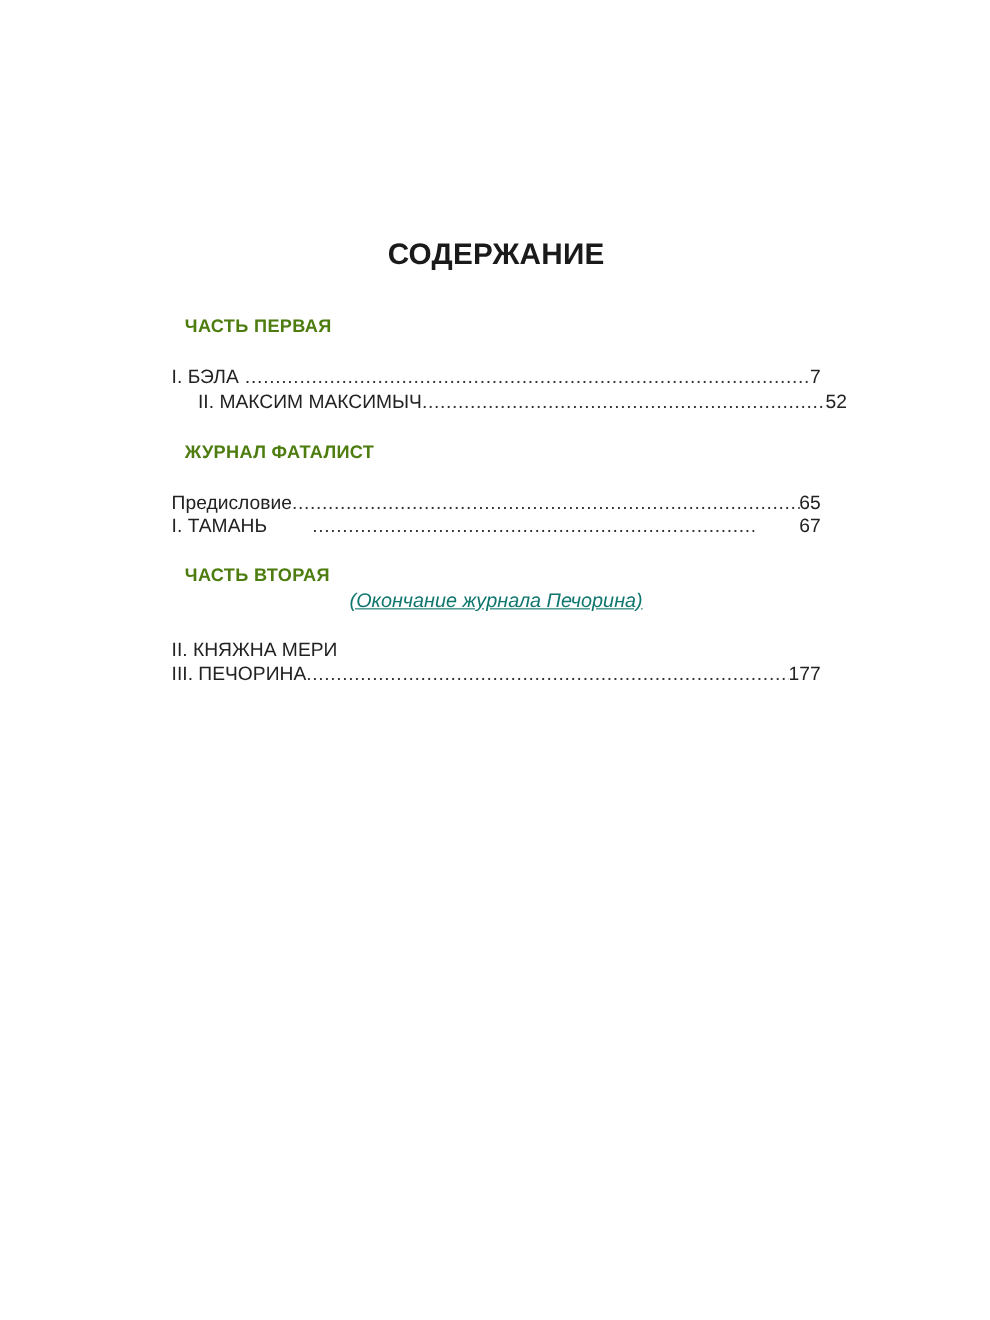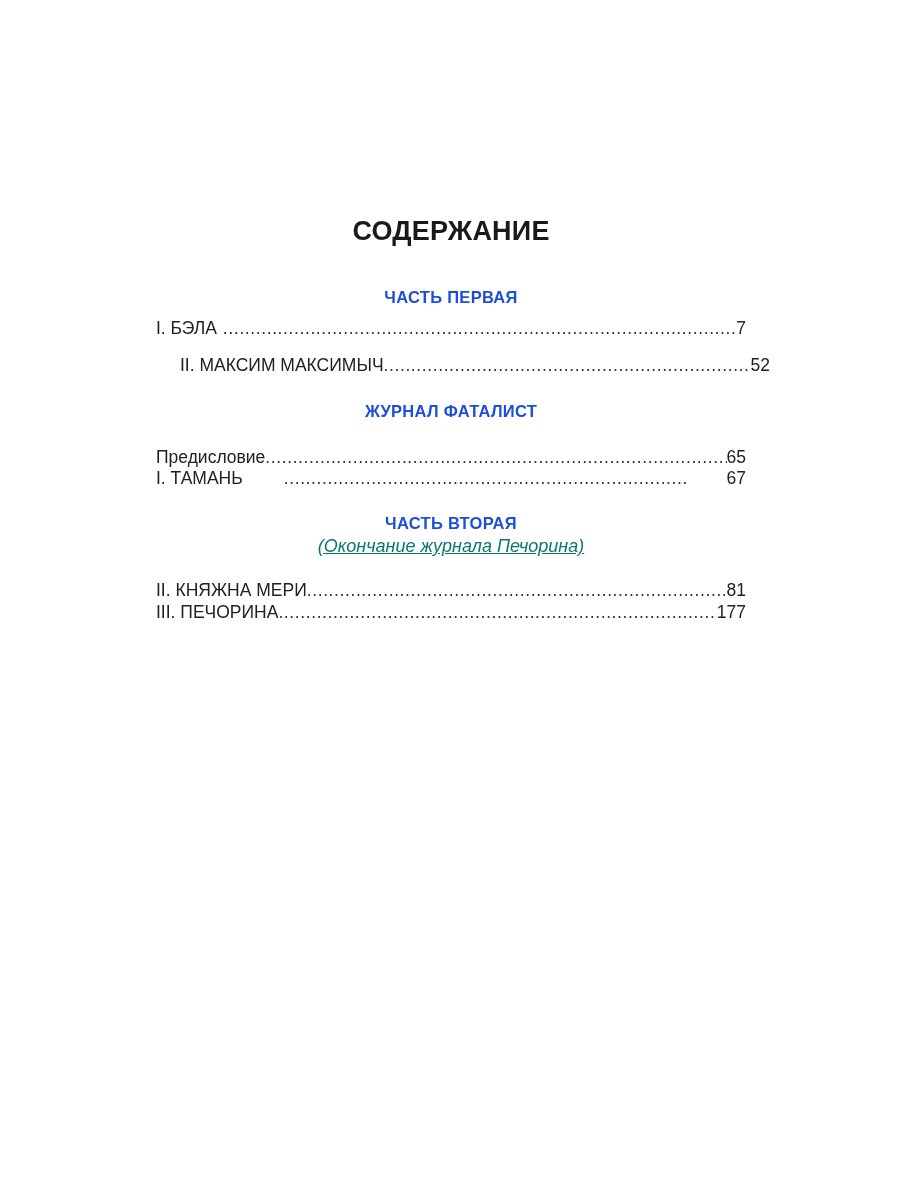--- a/index.html
+++ b/index.html
@@ -27,27 +27,26 @@
       width: 590px;
       top: 216px;
       text-align: center;
       font-weight: bold;
       font-size: 27px;
       letter-spacing: 0.2px;
       color: #1a1a1a;
     }
     .section-heading {
       position: absolute;
-      left: 0;
+      left: 12px;
       width: 590px;
-      text-align: center;
       font-weight: bold;
       font-size: 16.5px;
       letter-spacing: 0.3px;
-      color: #1d4ed8;
+      color: #4d7c0f;
     }
     .section-subheading {
       position: absolute;
       left: 0;
       width: 590px;
       text-align: center;
       font-style: italic;
       font-size: 18px;
       color: #0f766e;
       text-decoration: underline;
@@ -83,21 +82,21 @@
   </style>
 </head>
 <body>
 
 <div class="page">
 
   <div class="title">СОДЕРЖАНИЕ</div>
 
   <div class="section-heading" style="top:288px;">ЧАСТЬ ПЕРВАЯ</div>
 
-  <div class="toc-row" style="top:318px;">
+  <div class="toc-row" style="top:332px;">
     <span class="toc-label">I. БЭЛА …</span>
     <span class="toc-dots"></span>
     <span class="toc-page">7</span>
   </div>
   <div class="toc-row" style="top:355px;margin-left:24px;">
     <span class="toc-label">II. МАКСИМ МАКСИМЫЧ</span>
     <span class="toc-dots"></span>
     <span class="toc-page">52</span>
   </div>
 
@@ -110,21 +109,21 @@
   </div>
   <div class="toc-row" style="top:468px;gap:41px;">
     <span class="toc-label">I. ТАМАНЬ</span>
     <span class="toc-dots"></span>
     <span class="toc-page">67</span>
   </div>
 
   <div class="section-heading" style="top:514px;">ЧАСТЬ ВТОРАЯ</div>
   <div class="section-subheading" style="top:536px;">(Окончание журнала Печорина)</div>
 
-  <div class="toc-row" style="top:580px;">
+  <div class="toc-row" style="top:580px;flex-direction:column;">
     <span class="toc-label">II. КНЯЖНА МЕРИ</span>
     <span class="toc-dots"></span>
     <span class="toc-page">81</span>
   </div>
   <div class="toc-row" style="top:602px;">
     <span class="toc-label">III. ПЕЧОРИНА</span>
     <span class="toc-dots"></span>
     <span class="toc-page">177</span>
   </div>
 

